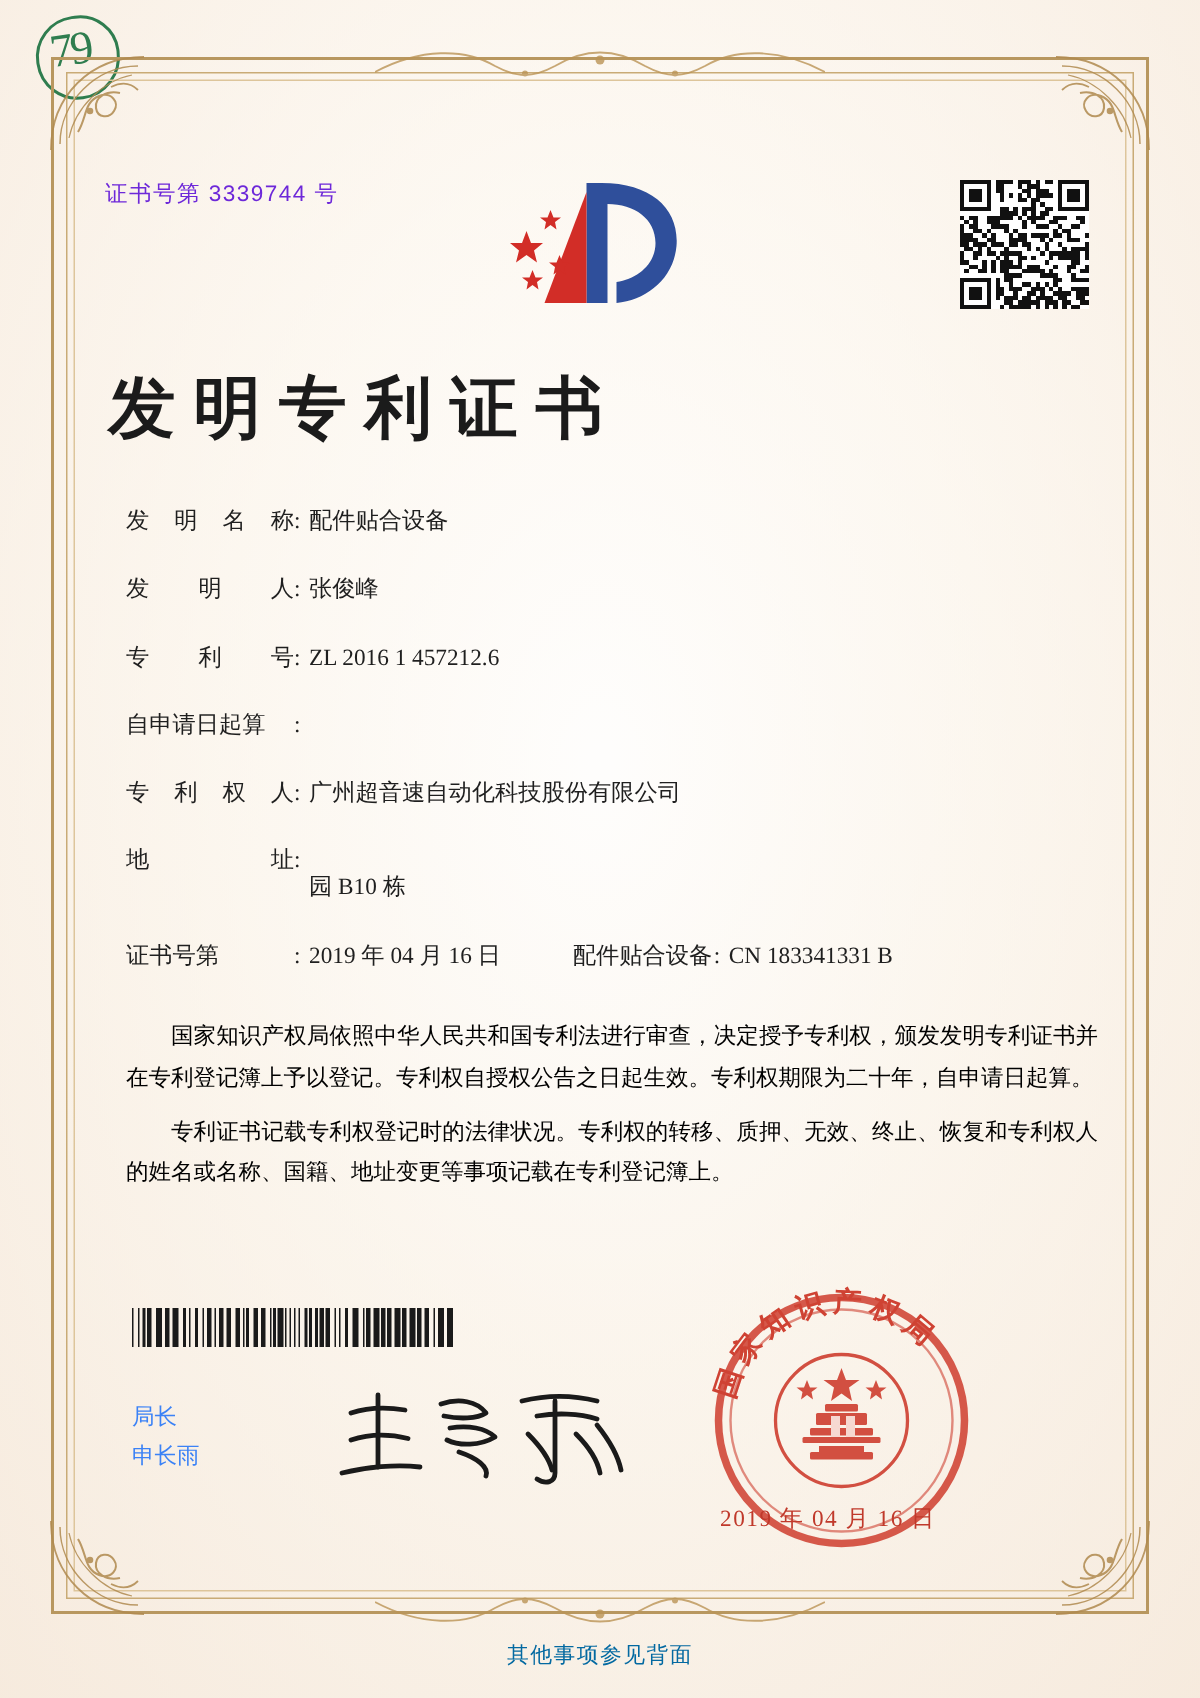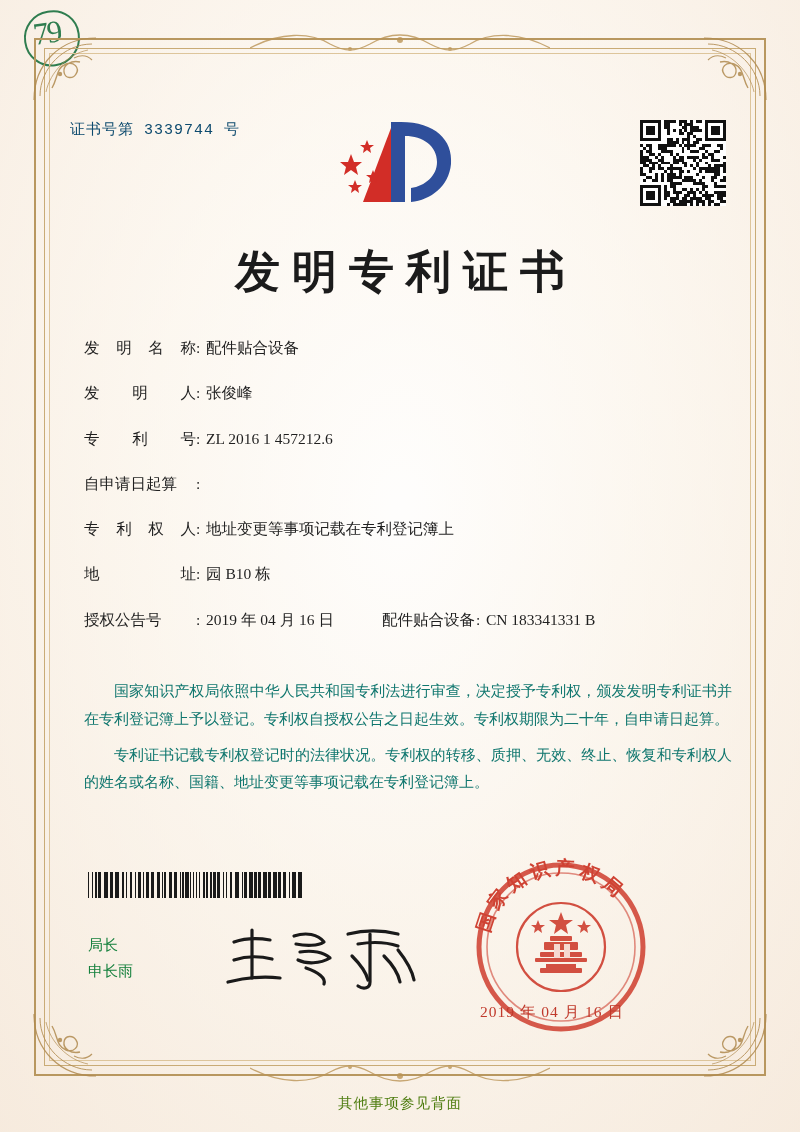--- a/index.html
+++ b/index.html
@@ -96,45 +96,45 @@
   
   .content {
     position: absolute;
     left: 60px; top: 64px;
     width: 680px; height: 950px;
   }
 
   .cert-no {
     position: absolute;
     left: 10px; top: 56px;
-    font-family: Liberation Mono, monospace;
+    font-family: Liberation Sans, sans-serif;
     font-size: 15px;
     letter-spacing: 1px;
-    color: #0c4a6e;
+    color: #6d28d9;
   }
 
   .emblem {
     position: absolute;
     left: 267px; top: 50px;
     width: 140px; height: 95px;
   }
   .emblem svg { width: 100%; height: 100%; display: block; }
 
   .qr {
     position: absolute;
     right: 14px; top: 56px;
     width: 86px; height: 86px;
   }
   .qr canvas, .qr svg { display:block; width:100%; height:100%; }
 
   .title {
     position: absolute;
     left: 0; top: 178px;
     width: 680px;
-    text-align: center;
+    text-align: left;
     font-family: "Liberation Serif", serif;
     font-size: 45px;
     font-weight: bold;
     letter-spacing: 12px;
     text-indent: 12px;
     color: #1b1b1b;
   }
 
   .fields {
     position: absolute;
@@ -157,36 +157,36 @@
     letter-spacing: 0px;
   }
   .field-label.spread {
     display: flex;
     justify-content: space-between;
     padding-right: 0;
   }
   .field-label.spread > span { display: inline-block; }
   .field-colon { width: 10px; flex: 0 0 10px; }
   .field-value { flex: 1 1 auto; }
-  .field-value .line2 { display: block; margin-top: 0; }
+  .field-value .line2 { display: block; margin-top: 18px; }
 
   .row-inline { display: flex; align-items: flex-start; }
   .row-inline .half { display: flex; align-items: flex-start; }
   .row-inline .half.second { margin-left: 48px; }
   .row-inline .field-label { width: 112px; flex: 0 0 112px; }
   .row-inline .half.second .field-label { width: 94px; flex: 0 0 94px; }
 
   .paragraphs {
     position: absolute;
     left: 24px; top: 614px;
     width: 648px;
     font-family: "Liberation Serif", serif;
     font-size: 15px;
     line-height: 1.85;
-    color: #0f766e;
+    color: #000000;
     text-align: justify;
   }
   .paragraphs p {
     margin: 0 0 8px 0;
     text-indent: 2em;
   }
 
   .barcode {
     position: absolute;
     left: 28px; top: 808px;
@@ -196,21 +196,21 @@
     overflow: hidden;
   }
   .barcode i { display: block; background: #1a1a1a; height: 100%; margin-right: 1px; }
 
   .signature-block {
     position: absolute;
     left: 28px; top: 868px;
     font-family: "Liberation Serif", serif;
     font-size: 15px;
     line-height: 1.75;
-    color: #15803d;
+    color: #3b82f6;
   }
   .signature-hand {
     position: absolute;
     left: 160px; top: 852px;
     width: 220px; height: 80px;
     color: #1a1a1a;
   }
   .signature-hand svg { width: 100%; height: 100%; display: block; }
 
   
@@ -240,21 +240,21 @@
     color: #1f1f1f;
   }
 
   .footnote {
     position: absolute;
     left: 0; top: 1094px;
     width: 800px;
     text-align: center;
     font-family: "Liberation Serif", serif;
     font-size: 14.5px;
-    color: #4d7c0f;
+    color: #0369a1;
     letter-spacing: 1px;
   }
 </style>
 </head>
 <body>
 
 <div class="page">
   <div class="paper-tint"></div>
 
   <div class="handwritten-id">
@@ -822,37 +822,37 @@
       </div>
 
       <div class="field-row">
         <span class="field-label spread">
           <span>专</span>
           <span>利</span>
           <span>权</span>
           <span>人</span>
         </span>
         <span class="field-colon">:</span>
-        <span class="field-value">地址变更等事项记载在专利登记簿上</span>
+        <span class="field-value">广州超音速自动化科技股份有限公司</span>
       </div>
 
       <div class="field-row">
         <span class="field-label spread">
           <span>地</span>
           <span>址</span>
         </span>
         <span class="field-colon">:</span>
         <span class="field-value">
           <span class="line2">园 B10 栋</span>
         </span>
       </div>
 
       <div class="field-row row-inline">
         <span class="half">
-          <span class="field-label">授权公告号</span>
+          <span class="field-label">证书号第</span>
           <span class="field-colon">:</span>
           <span class="field-value">2019 年 04 月 16 日</span>
         </span>
         <span class="half second">
           <span class="field-label">配件贴合设备</span>
           <span class="field-colon">:</span>
           <span class="field-value">CN 183341331 B</span>
         </span>
       </div>
 

